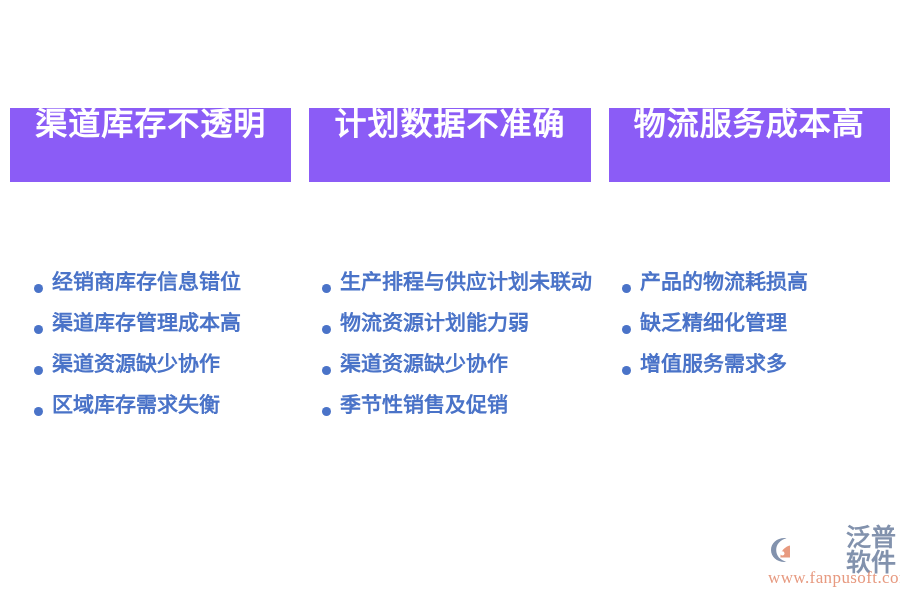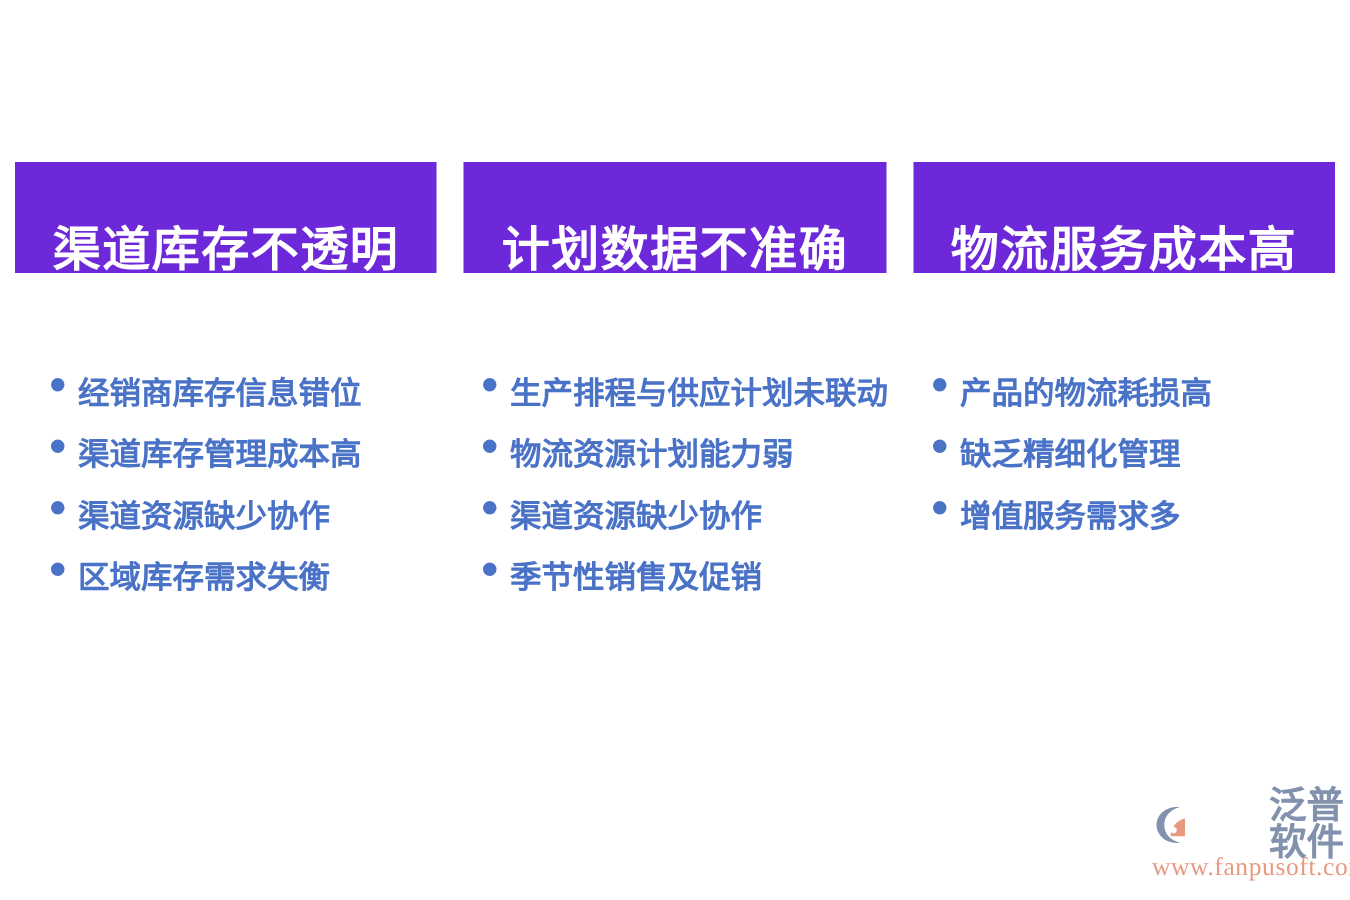--- a/index.html
+++ b/index.html
@@ -30,23 +30,23 @@
     left: 10px;
     top: 108px;
     width: 880px;
     height: 74px;
     display: flex;
     flex-direction: row;
     gap: 18px;
   }
   .header-box {
     flex: 1 1 0;
-    background: #6d28d9;
-    display: flex;
-    align-items: flex-end;
+    background: #8b5cf6;
+    display: flex;
+    align-items: flex-start;
     justify-content: center;
     box-sizing: border-box;
   }
   .header-box .header-text {
     color: #ffffff;
     font-size: 32px;
     font-weight: bold;
     letter-spacing: 1px;
     line-height: 1;
     white-space: nowrap;
@@ -64,21 +64,21 @@
     gap: 18px;
   }
   .column {
     flex: 1 1 0;
     display: flex;
     flex-direction: column;
   }
   .bullet-row {
     display: flex;
     flex-direction: row;
-    align-items: flex-start;
+    align-items: flex-end;
     height: 41px;
   }
   .bullet-dot {
     width: 9px;
     height: 9px;
     border-radius: 50%;
     background: #4a73c8;
     flex: 0 0 auto;
     margin-left: 24px;
     margin-right: 9px;

